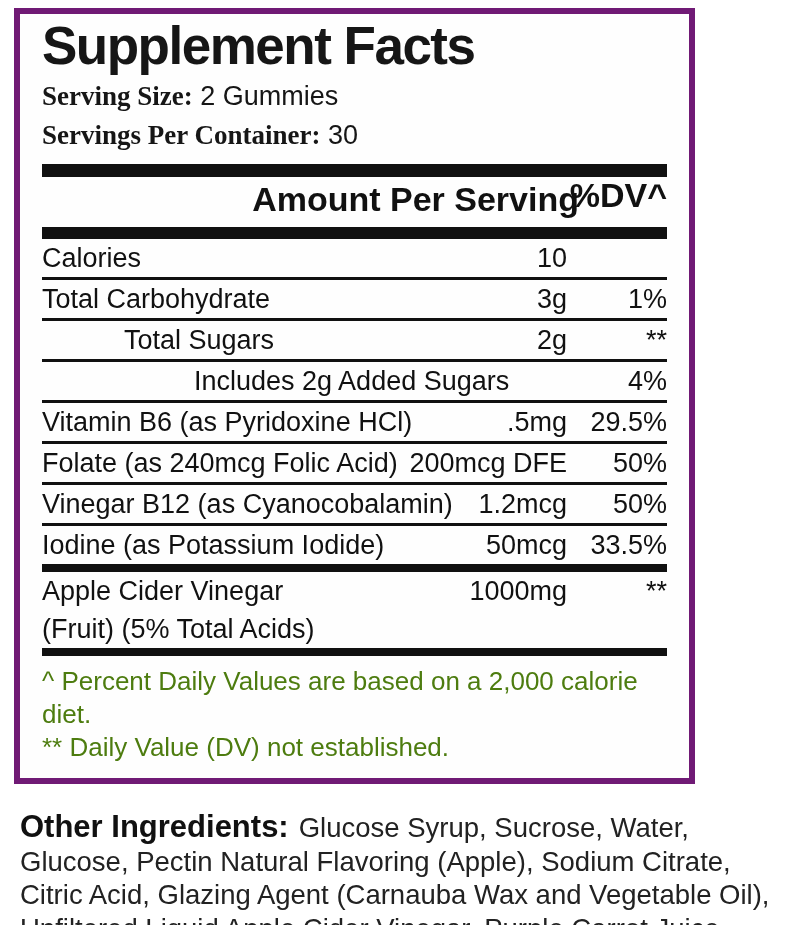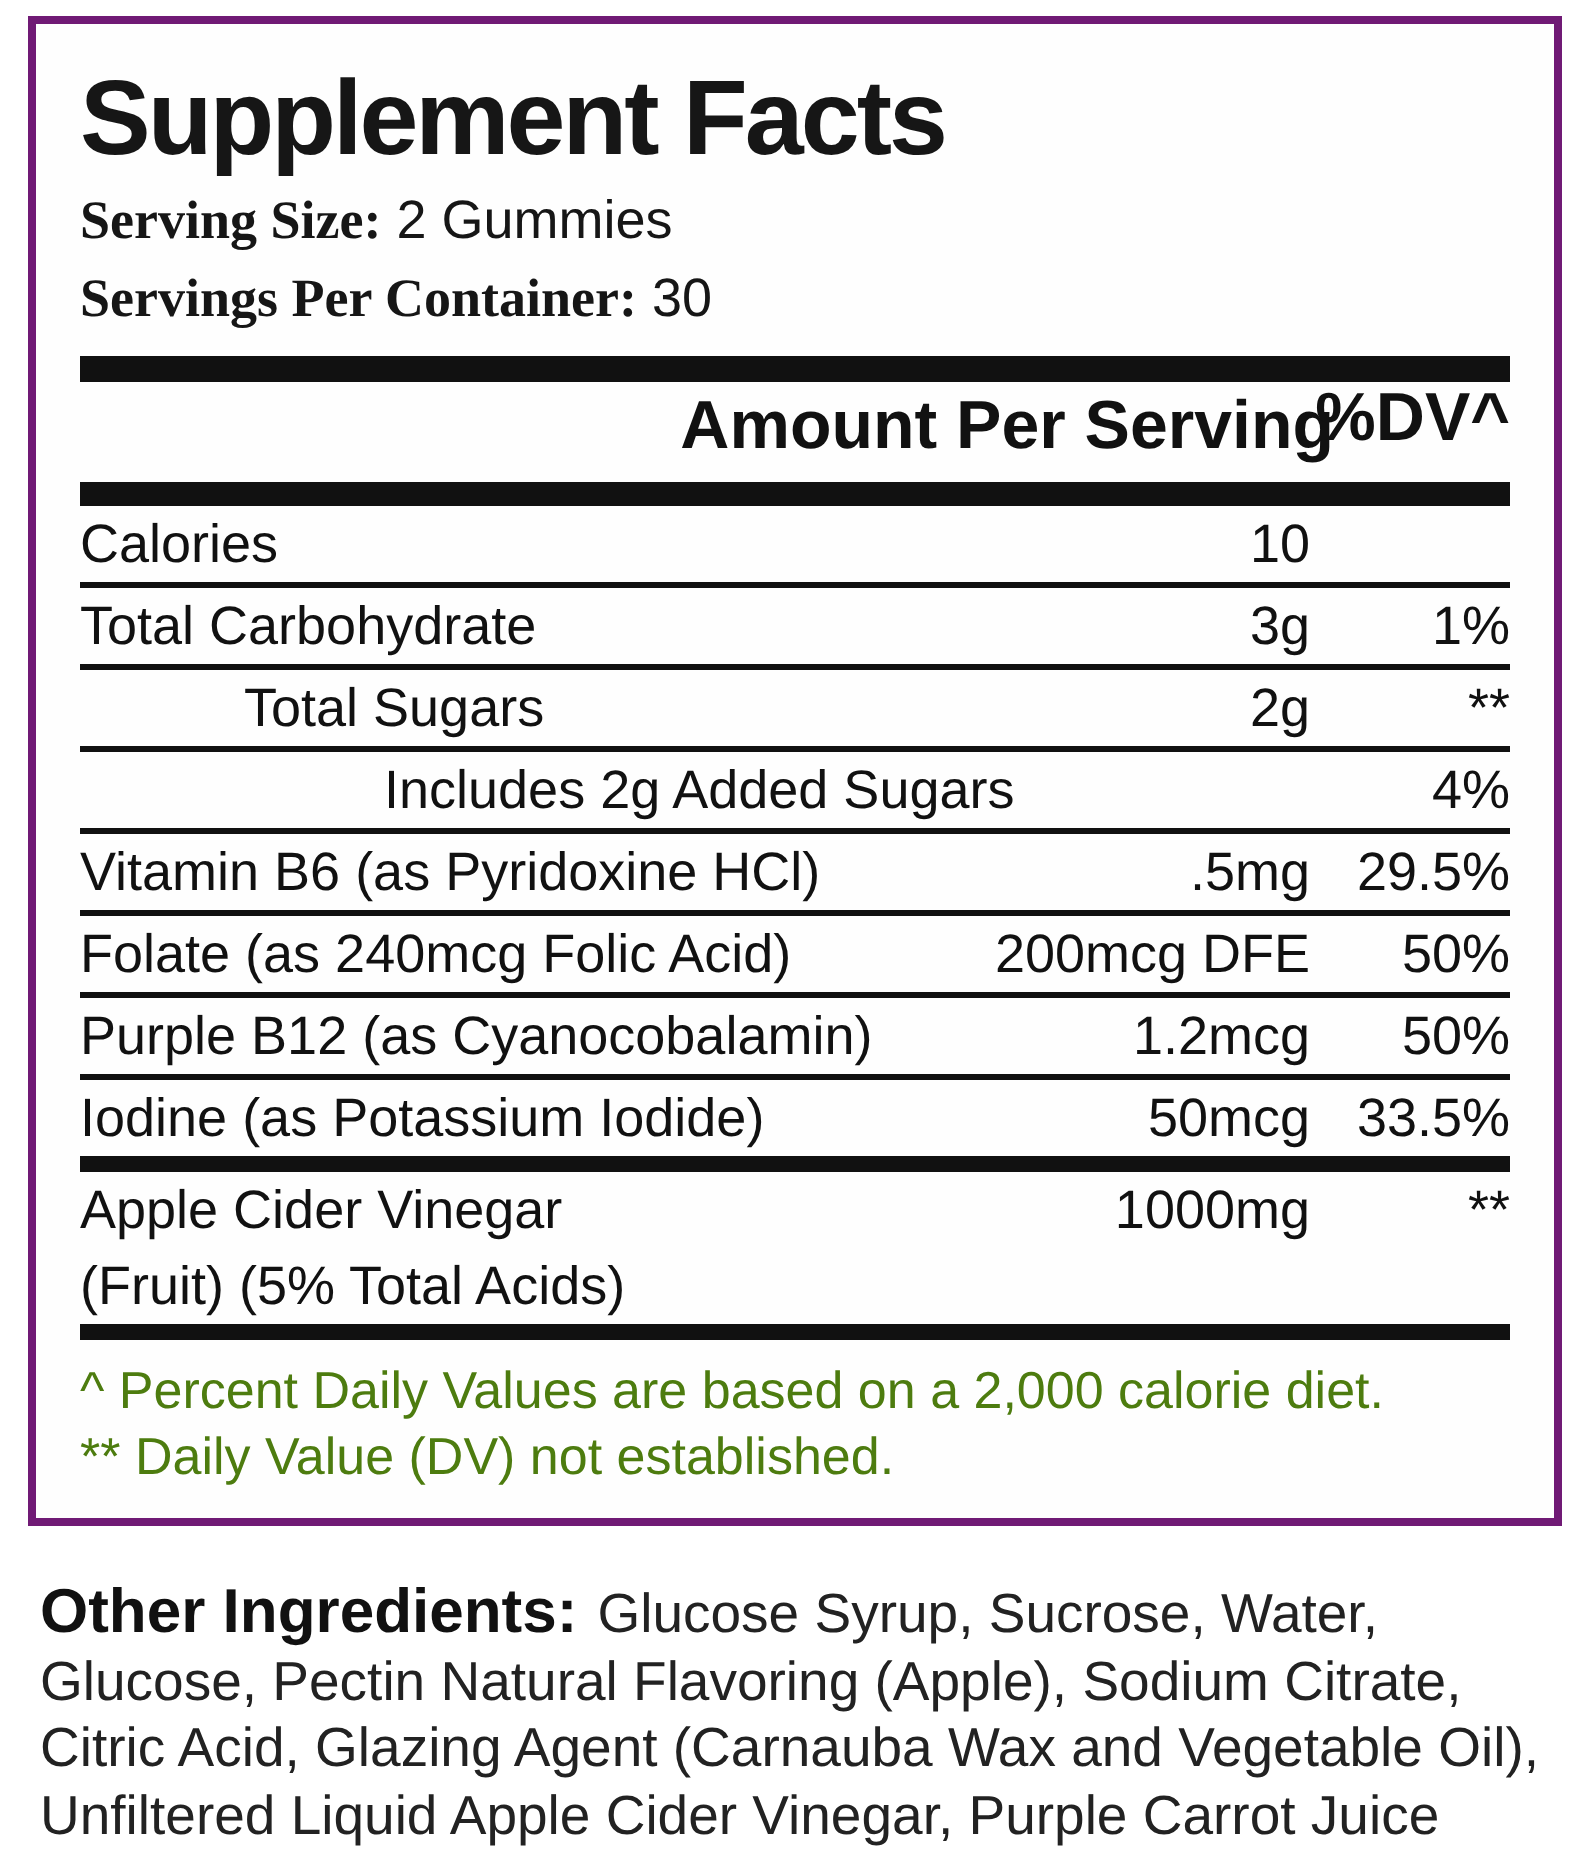--- a/index.html
+++ b/index.html
@@ -7,24 +7,24 @@
     width: 795px; height: 925px;
     background: #ffffff;
     color: #111111;
     font-family: "Liberation Sans", sans-serif;
     overflow: hidden;
   }
   .page { width: 795px; height: 925px; }
 
   .facts-box {
     margin: 8px 14px 0 14px;
-    width: 767px;
-    border: 4px solid #701a75;
+    width: 681px;
+    border: 6px solid #701a75;
     background: #fefefe;
-    padding: 20px 22px 8px 22px;
+    padding: 4px 22px 8px 22px;
   }
 
   .title {
     font-size: 53px;
     font-weight: 800;
     letter-spacing: -1.5px;
     line-height: 1.04;
     color: #161616;
   }
 
@@ -155,21 +155,21 @@
     <div class="thin"></div>
 
     <div class="row">
       <span class="lbl">Folate (as 240mcg Folic Acid)</span>
       <span class="amt">200mcg DFE</span>
       <span class="dv">50%</span>
     </div>
     <div class="thin"></div>
 
     <div class="row">
-      <span class="lbl">Purple B12 (as Cyanocobalamin)</span>
+      <span class="lbl">Vinegar B12 (as Cyanocobalamin)</span>
       <span class="amt">1.2mcg</span>
       <span class="dv">50%</span>
     </div>
     <div class="thin"></div>
 
     <div class="row">
       <span class="lbl">Iodine (as Potassium Iodide)</span>
       <span class="amt">50mcg</span>
       <span class="dv">33.5%</span>
     </div>

